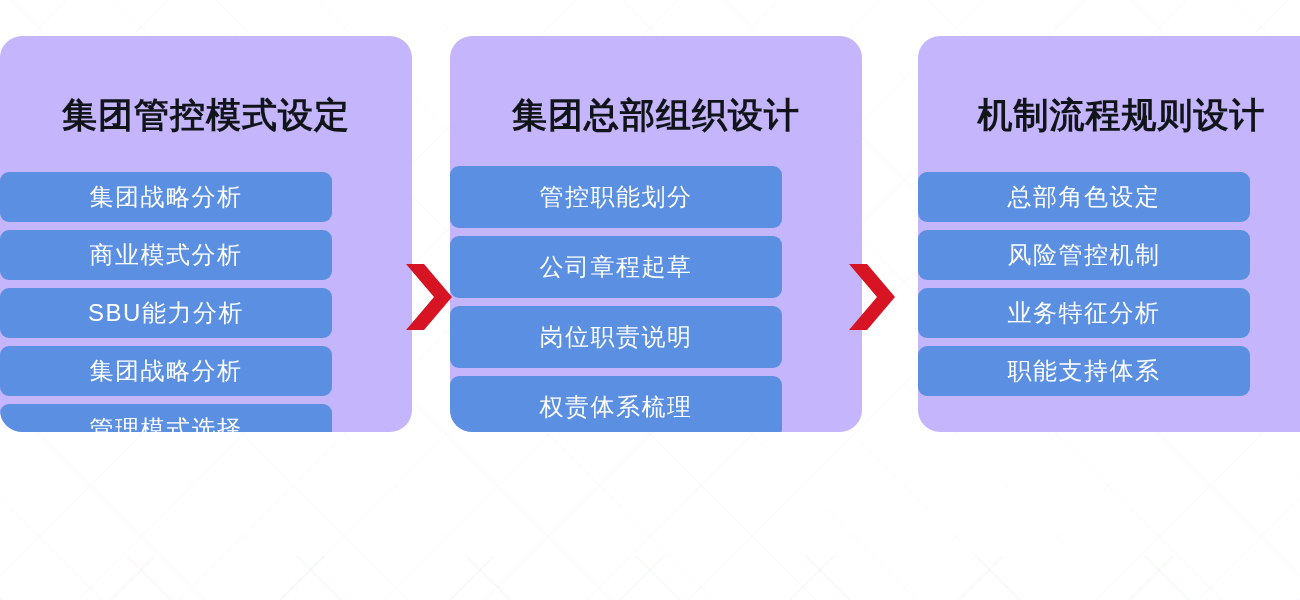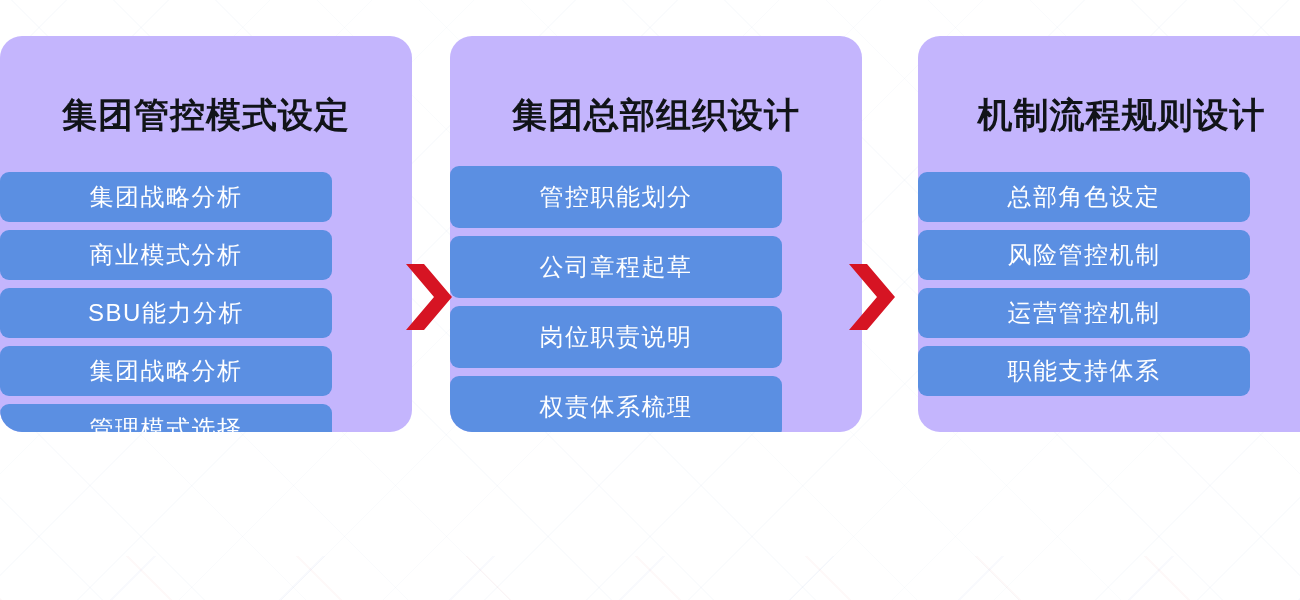--- a/index.html
+++ b/index.html
@@ -146,21 +146,21 @@
         <div class="pill">岗位职责说明</div>
         <div class="pill">权责体系梳理</div>
       </div>
     </div>
 
     <div class="card card-3">
       <div class="card-title">机制流程规则设计</div>
       <div class="pill-list">
         <div class="pill">总部角色设定</div>
         <div class="pill">风险管控机制</div>
-        <div class="pill">运营管控机制</div>
+        <div class="pill">业务特征分析</div>
         <div class="pill">职能支持体系</div>
       </div>
     </div>
 
   </div>
 
   <div class="chevron chevron-1">
     <svg viewBox="0 0 46 66" xmlns="http://www.w3.org/2000/svg">
       <path d="M0 0 L28 33 L0 66 L18 66 L46 33 L18 0 Z" fill="#d61423"></path>
     </svg>

